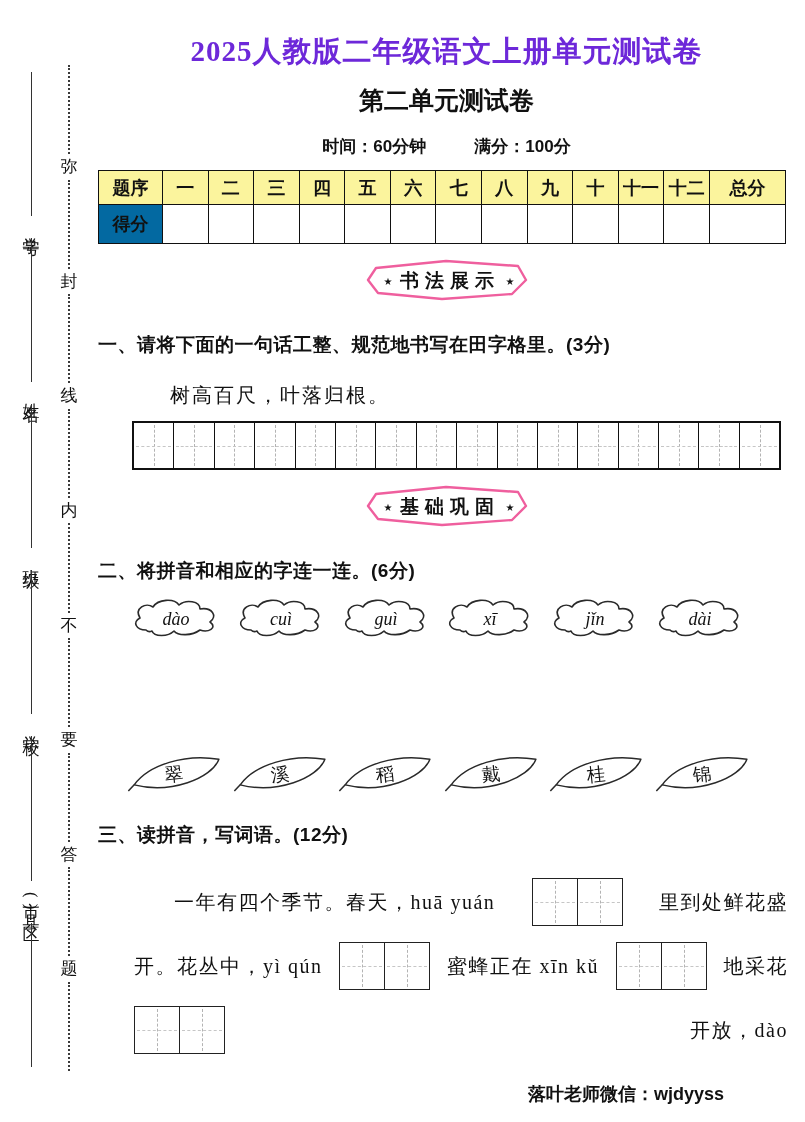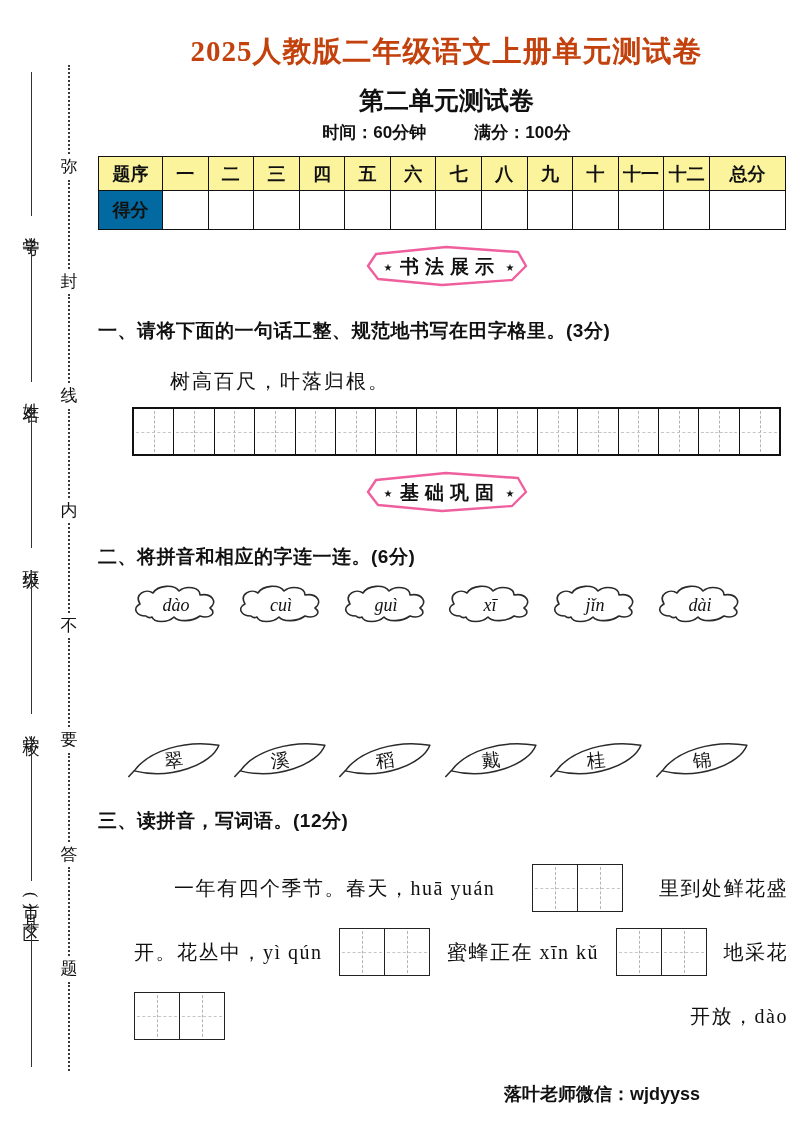--- a/index.html
+++ b/index.html
@@ -13,23 +13,23 @@
   .seal-label{writing-mode:vertical-rl;font-size:17px;letter-spacing:3px;padding:8px 0;white-space:nowrap;}
 
   .seal-line{position:absolute;left:57px;top:62px;height:1012px;width:24px;
              display:flex;flex-direction:column;align-items:center;}
   .seal-seg{flex:1;width:0;border-left:2.5px dotted #3a3a3a;margin:3px 0;}
   .seal-char{font-size:17px;line-height:1.15;}
 
   
   .content{position:absolute;left:98px;top:0;width:697px;}
 
-  .title{margin-top:32px;text-align:center;font-size:29px;font-weight:bold;color:#c2410c;letter-spacing:1px;}
+  .title{margin-top:32px;text-align:center;font-size:29px;font-weight:bold;color:#6d28d9;letter-spacing:1px;}
   .subtitle{margin-top:12px;text-align:center;font-size:25px;font-weight:bold;}
-  .meta{margin-top:4px;display:flex;justify-content:center;gap:48px;
+  .meta{margin-top:18px;display:flex;justify-content:center;gap:48px;
         font-family:"Liberation Sans",sans-serif;font-weight:bold;font-size:17px;}
 
   table.score-table{margin-top:12px;width:688px;border-collapse:collapse;table-layout:fixed;
         font-family:"Liberation Sans",sans-serif;}
   table.score-table td{border:1.8px solid #111;text-align:center;font-weight:bold;font-size:18px;padding:0;}
   .hdr-row td{background:#fbf49d;height:33px;}
   .score-row td{height:38px;background:#fff;}
   .score-row td.row-label{background:#0369a1;}
 
   .badge-row{margin-top:12px;text-align:center;}
@@ -60,21 +60,21 @@
   .leaf-char{font-size:20px;font-family:"Liberation Serif",serif;fill:#111;}
 
   .para{margin:22px 0 0 36px;width:654px;font-size:20px;letter-spacing:1.5px;}
   .para-line{display:flex;align-items:center;min-height:64px;justify-content:space-between;}
   .para-line.no-justify{justify-content:flex-start;gap:14px;}
   .para-line .indent{margin-left:40px;}
   .mini-grid{display:flex;border:1.8px solid #222;background:#fff;flex:0 0 auto;}
   .mini-cell{width:44px;height:46px;border-left:1.5px solid #222;position:relative;}
   .mini-cell:first-child{border-left:none;}
 
-  .watermark{position:absolute;left:504px;top:1082px;font-size:18px;font-weight:bold;
+  .watermark{position:absolute;left:528px;top:1082px;font-size:18px;font-weight:bold;
              font-family:"Liberation Sans",sans-serif;}
 </style>
 </head>
 <body>
 
 <div class="page">
 
   <div class="labels-col">
     <span class="label-seg"></span>
     <span class="seal-label">学号</span>

